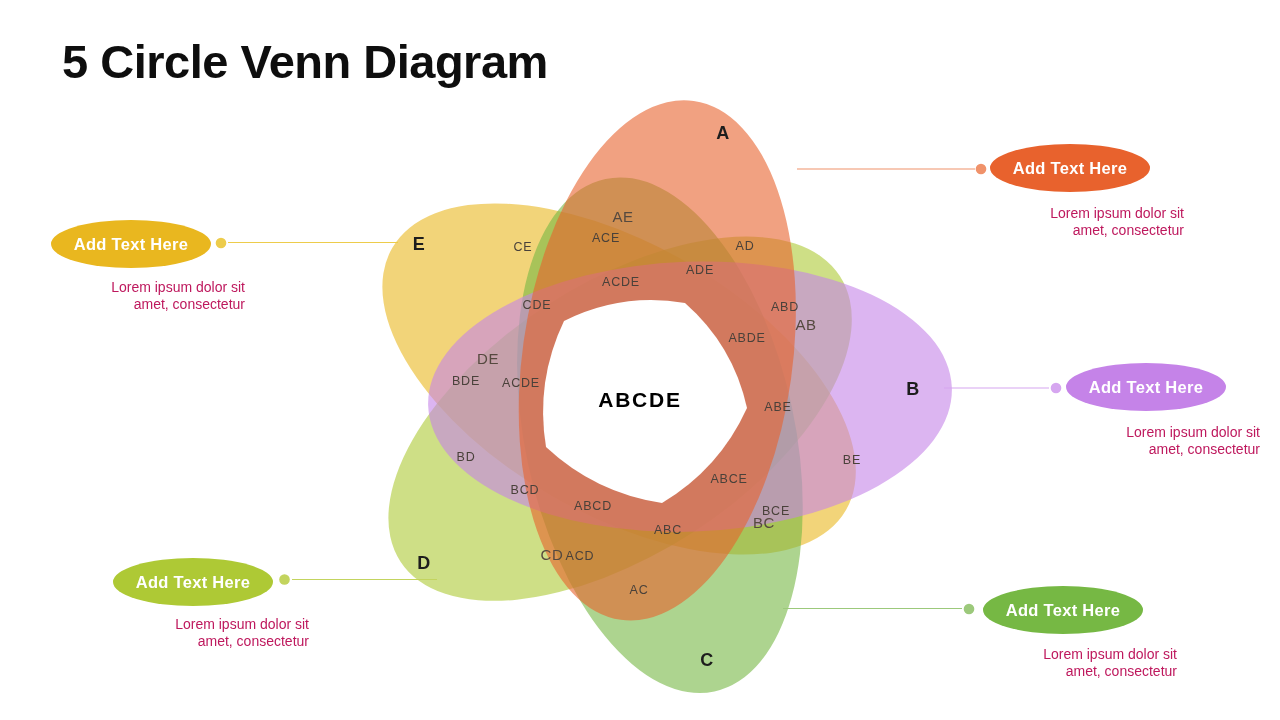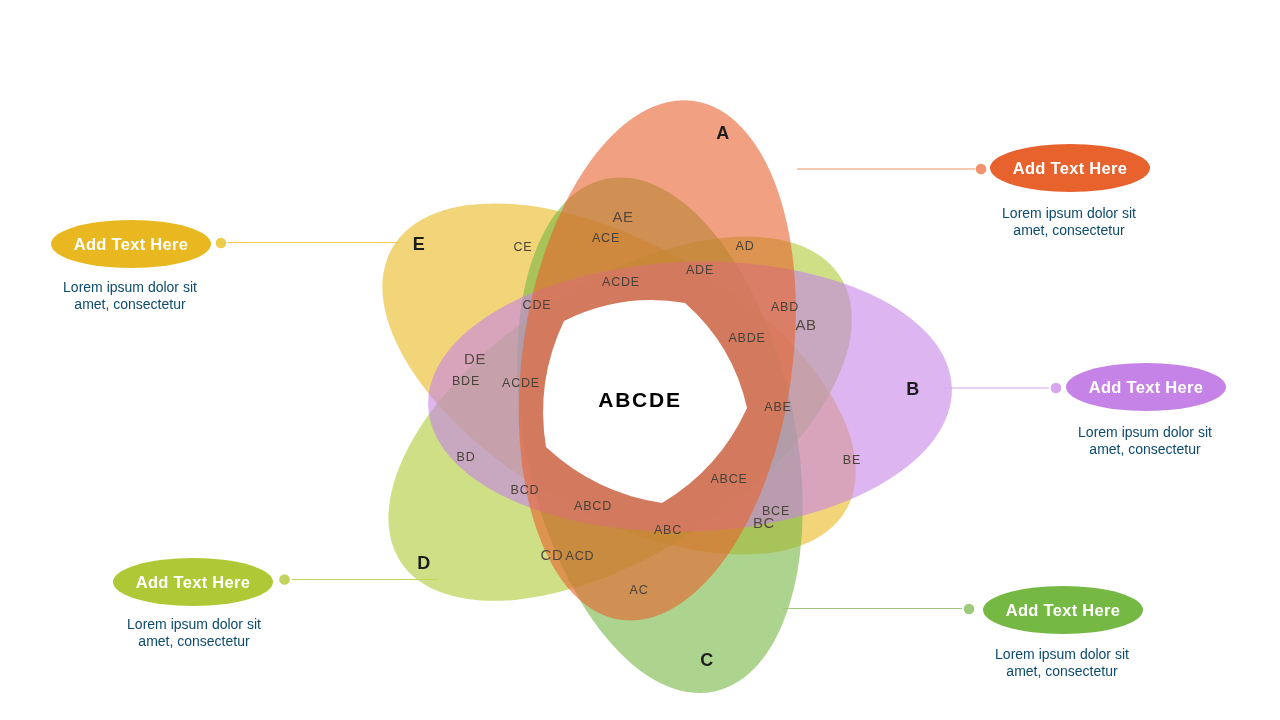--- a/index.html
+++ b/index.html
@@ -10,28 +10,29 @@
   .venn-svg{position:absolute;left:0;top:0;}
   
   .rl{position:absolute;transform:translate(-50%,-50%);font-size:12.5px;letter-spacing:0.8px;
       color:#49413a;white-space:nowrap;}
   .rl.sm{font-size:15px;color:#55493f;letter-spacing:0.6px;}
   .rl.big{font-size:18px;font-weight:bold;letter-spacing:0.5px;color:#1d1d1d;}
   .rl.center{font-size:21px;font-weight:bold;letter-spacing:1.8px;color:#000000;}
   
   .pill-label{position:absolute;transform:translate(-50%,-50%);font-size:16.5px;font-weight:bold;
       color:#ffffff;letter-spacing:0.3px;white-space:nowrap;cursor:pointer;}
-  .caption{position:absolute;width:230px;transform:translateX(-50%);text-align:center;
-      font-size:14px;line-height:16.5px;color:#0c4a6e;}
+  .caption{position:absolute;width:230px;transform:translateX(-50%);text-align:right;
+      font-size:14px;line-height:16.5px;color:#be185d;}
 </style>
 </head>
 <body>
 
 <div class="slide">
 
+  <h1 class="title">5 Circle Venn Diagram</h1>
 
   <svg class="venn-svg" width="1280" height="720" viewBox="0 0 1280 720">
 
     <g fill-opacity="0.6">
       <ellipse cx="619.1" cy="379" rx="262" ry="135" transform="rotate(30 619.1 379)" fill="#E9B71F"></ellipse>
       <ellipse cx="620.1" cy="418.7" rx="262" ry="135" transform="rotate(-33 620.1 418.7)" fill="#AEC935"></ellipse>
       <ellipse cx="659.9" cy="435.2" rx="262" ry="135" transform="rotate(78 659.9 435.2)" fill="#76B844"></ellipse>
       <ellipse cx="690" cy="396.7" rx="262" ry="135" transform="rotate(-2 690 396.7)" fill="#C583E8"></ellipse>
       <ellipse cx="657.3" cy="360.4" rx="262" ry="135" transform="rotate(-82 657.3 360.4)" fill="#E8622D"></ellipse>
     </g>
@@ -71,21 +72,21 @@
   <div class="rl sm" style="left:623px;top:216px">AE</div>
   <div class="rl" style="left:606px;top:238px">ACE</div>
   <div class="rl" style="left:523px;top:247px">CE</div>
   <div class="rl" style="left:745px;top:246px">AD</div>
   <div class="rl" style="left:700px;top:270px">ADE</div>
   <div class="rl" style="left:621px;top:282px">ACDE</div>
   <div class="rl" style="left:537px;top:305px">CDE</div>
   <div class="rl" style="left:785px;top:307px">ABD</div>
   <div class="rl sm" style="left:806px;top:324px">AB</div>
   <div class="rl" style="left:747px;top:338px">ABDE</div>
-  <div class="rl sm" style="left:475px;top:358px">DE</div>
+  <div class="rl sm" style="left:488px;top:358px">DE</div>
   <div class="rl" style="left:466px;top:381px">BDE</div>
   <div class="rl" style="left:521px;top:383px">ACDE</div>
   <div class="rl" style="left:778px;top:407px">ABE</div>
   <div class="rl" style="left:466px;top:457px">BD</div>
   <div class="rl" style="left:525px;top:490px">BCD</div>
   <div class="rl" style="left:852px;top:460px">BE</div>
   <div class="rl" style="left:729px;top:479px">ABCE</div>
   <div class="rl" style="left:593px;top:506px">ABCD</div>
   <div class="rl" style="left:776px;top:511px">BCE</div>
   <div class="rl sm" style="left:764px;top:522px">BC</div>

